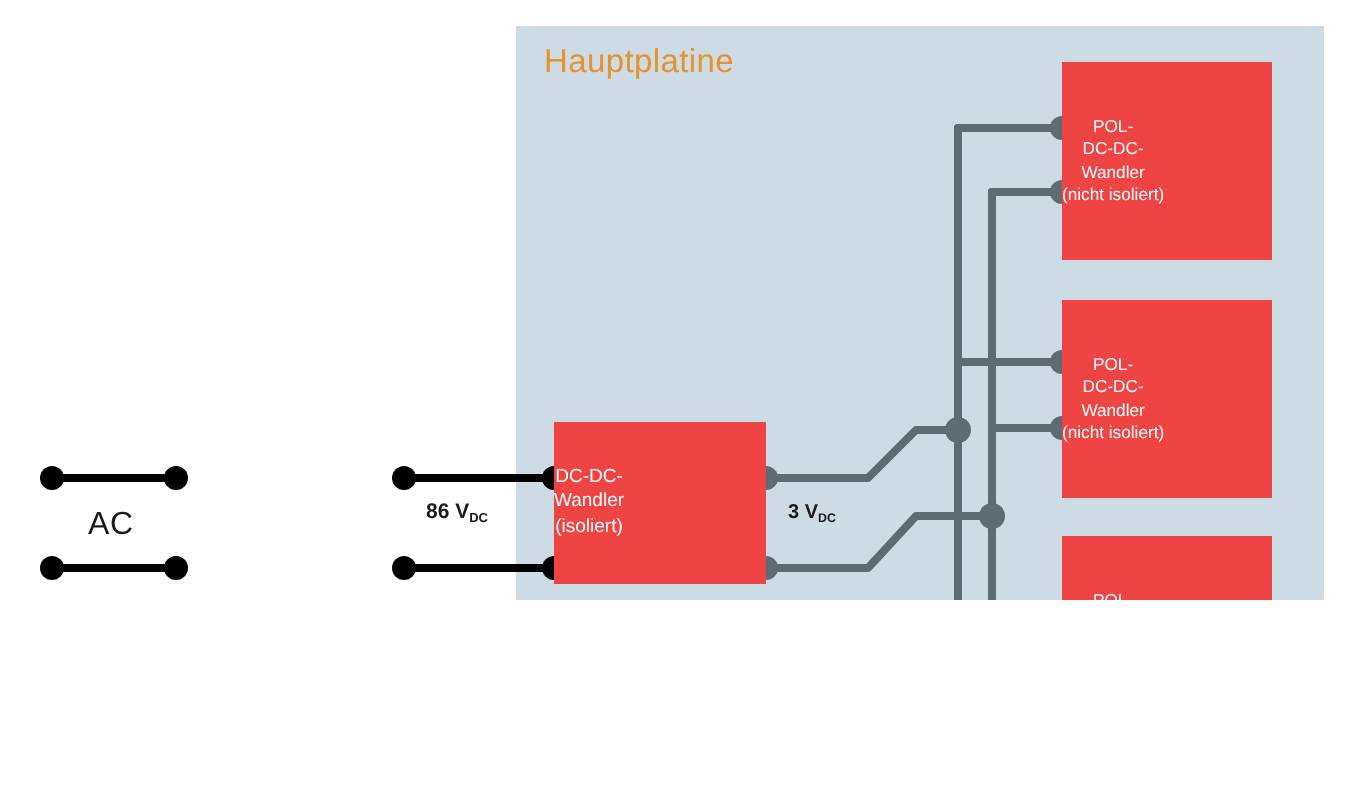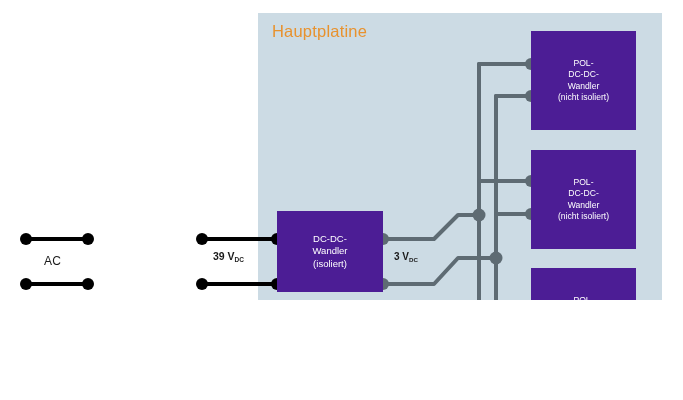--- a/index.html
+++ b/index.html
@@ -37,25 +37,24 @@
     position: absolute;
     left: 272px;
     top: 22px;
     font-size: 16.5px;
     color: #e8922e;
     letter-spacing: 0.2px;
     white-space: nowrap;
   }
   .block {
     position: absolute;
-    background: #4c1d95;
+    background: #ef4444;
     color: #ffffff;
     display: flex;
     align-items: center;
-    justify-content: center;
     text-align: center;
     line-height: 1.32;
     box-sizing: border-box;
   }
   .block .blabel {
     display: block;
     white-space: pre-line;
   }
   #block-acdc {
     left: 88px;
@@ -88,21 +87,21 @@
   }
   .wire-label sub {
     font-size: 0.62em;
     vertical-align: baseline;
     position: relative;
     top: 0.28em;
   }
   #label-ac {
     left: 44px;
     top: 254px;
-    font-size: 12px;
+    font-size: 16px;
     letter-spacing: 0.3px;
   }
   #label-48v {
     left: 213px;
     top: 250px;
     font-size: 10.5px;
     font-weight: bold;
   }
   #label-12v {
     left: 394px;
@@ -207,20 +206,20 @@
 DC-DC-
 Wandler
 (nicht isoliert)</span>
   </div>
 
   <div class="wire-label" id="label-ac">
     <span>AC</span>
   </div>
 
   <div class="wire-label" id="label-48v">
-    <span>39 V</span><sub>DC</sub>
+    <span>86 V</span><sub>DC</sub>
   </div>
 
   <div class="wire-label" id="label-12v">
     <span>3 V</span><sub>DC</sub>
   </div>
 
 </div>
 
 </body></html>

